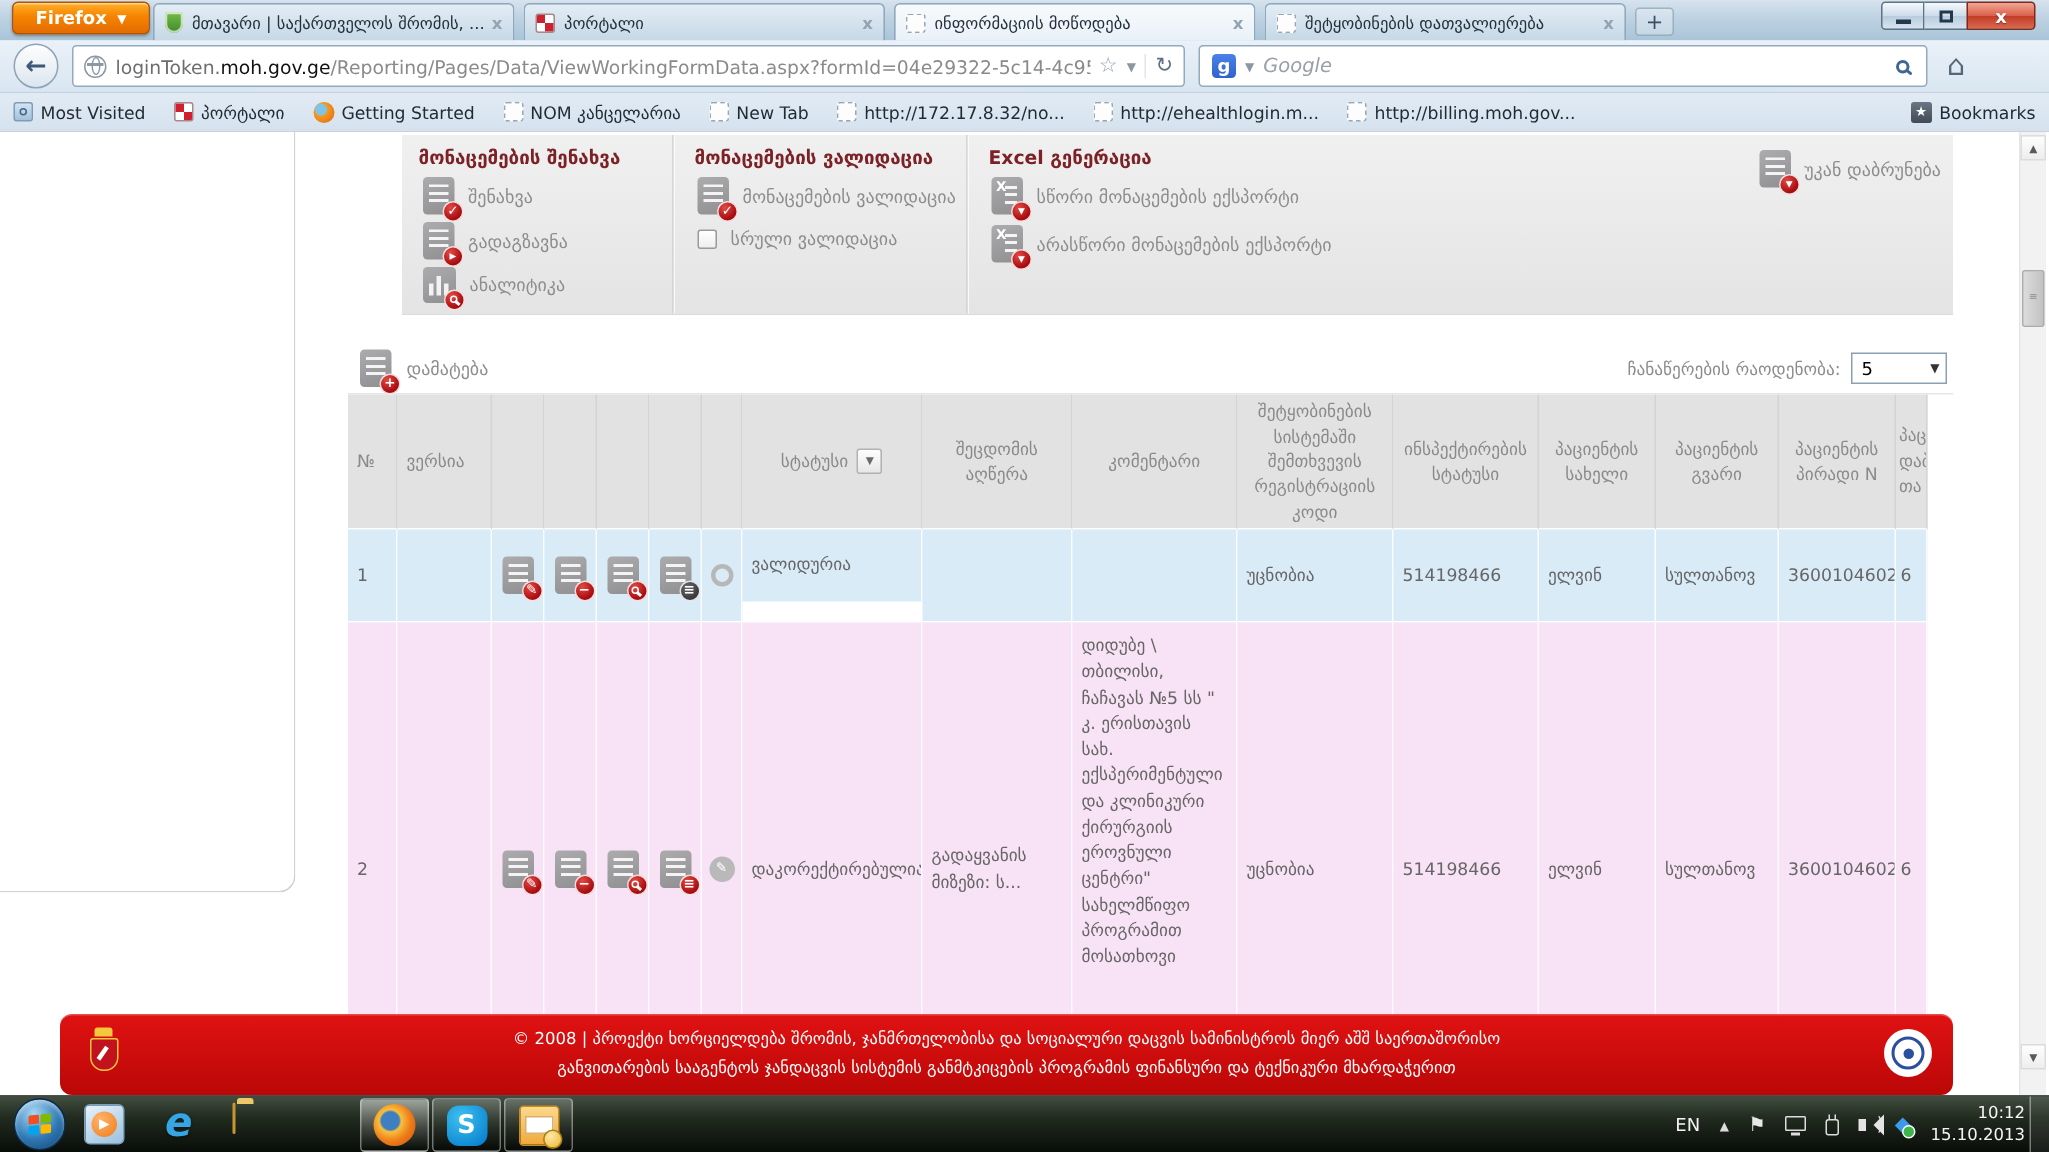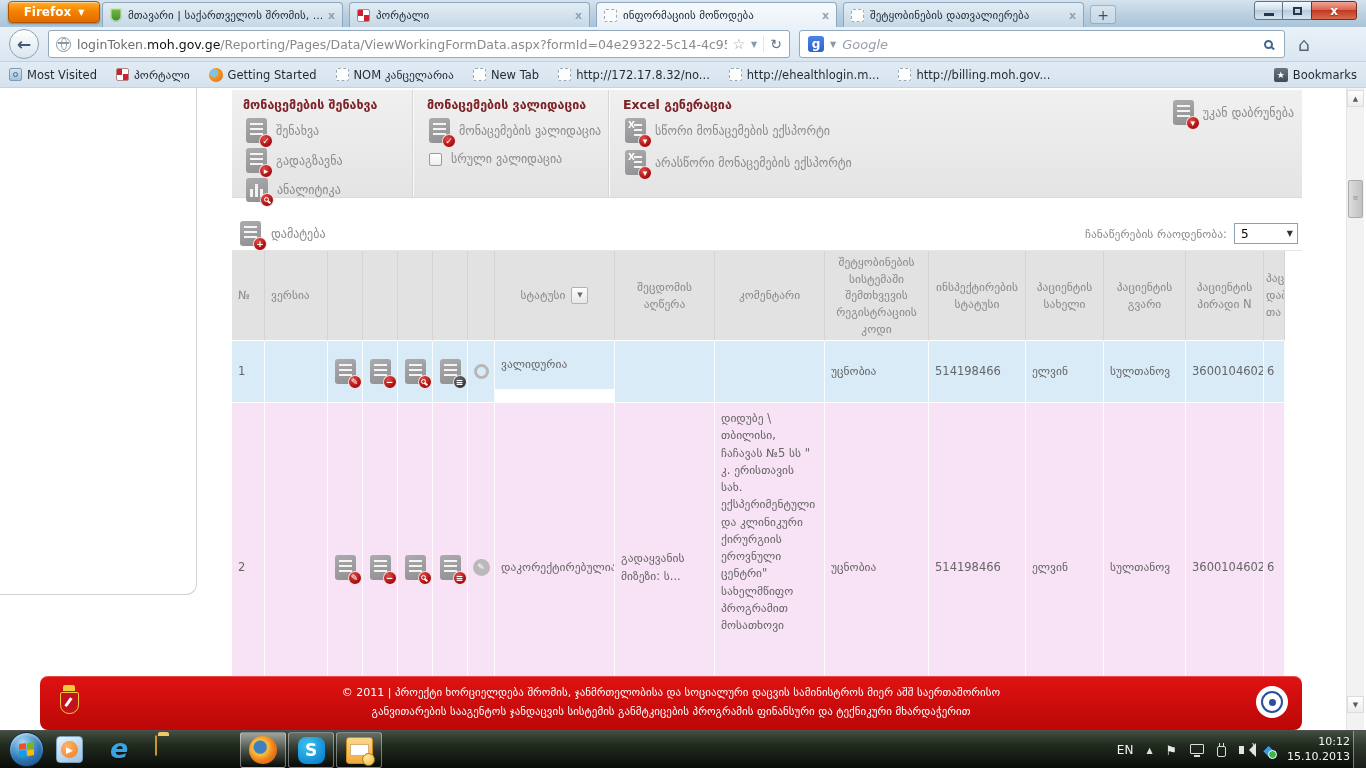--- a/index.html
+++ b/index.html
@@ -85,22 +85,22 @@
 
   
   .page { position:absolute; top:88px; left:0; width:1366px; height:643px; background:#fff; overflow:hidden; }
   .left-panel { position:absolute; left:-10px; top:0; width:207px; height:507px; background:#fff;
     border:1px solid #d2d2d2; border-top:none; border-left:none; border-bottom-right-radius:11px; }
   .gray-circle { position:absolute; left:-13px; top:3px; width:27px; height:27px; border-radius:50%;
     background:#ccd3d9; border:1px solid #aab3bb; }
   .content { position:absolute; left:232px; top:0; width:1070px; height:643px; }
 
   
-  .tpanel { position:relative; margin-top:2px; height:108px;
-    background:linear-gradient(180deg,#f0f0f0,#e4e4e4); border-bottom:1px solid #dadada; }
+  .tpanel { position:relative; margin-top:2px; height:120px;
+    background:linear-gradient(180deg,#f0f0f0,#e4e4e4); border-bottom:1px solid #dadada;margin-left:36px; }
   .tgroup { position:absolute; top:0; height:100%; }
   .tg1 { left:0; width:180px; } 
   .tg2 { left:180px; width:196px; border-left:1px solid #d6d6d6; box-shadow:inset 1px 0 0 #fafafa; }
   .tg3 { left:376px; width:330px; border-left:1px solid #d6d6d6; box-shadow:inset 1px 0 0 #fafafa; }
   .tg-title { position:absolute; top:7px; left:11px; font-size:12.5px; font-weight:bold; color:#7c2125; }
   .titem { position:absolute; display:flex; align-items:center; gap:9px; font-size:12px; color:#8d8d8d; }
   .doc { position:relative; width:21px; height:25px; border-radius:3px;
     background:linear-gradient(160deg,#acacae,#8f8f91); flex:0 0 auto; }
   .doc::before { content:""; position:absolute; left:4px; right:4px; top:5px; height:13px;
     background:repeating-linear-gradient(to bottom,#f4f4f4 0 2px,transparent 2px 5px); }
@@ -575,21 +575,21 @@
       <div class="sb-btn sb-up">▲</div>
       <div class="sb-thumb">≡</div>
       <div class="sb-btn sb-down">▼</div>
     </div>
 
     <div class="footer">
       <div class="gcoat">
           <span class="sl"></span>
         </div>
       <div>
-        <div>© 2011 | პროექტი ხორციელდება შრომის, ჯანმრთელობისა და სოციალური დაცვის სამინისტროს მიერ აშშ საერთაშორისო</div>
+        <div>© 2008 | პროექტი ხორციელდება შრომის, ჯანმრთელობისა და სოციალური დაცვის სამინისტროს მიერ აშშ საერთაშორისო</div>
         <div>განვითარების სააგენტოს ჯანდაცვის სისტემის განმტკიცების პროგრამის ფინანსური და ტექნიკური მხარდაჭერით</div>
       </div>
       <div class="usemb">
           <i>
             <b></b>
           </i>
         </div>
     </div>
   </div>
 

